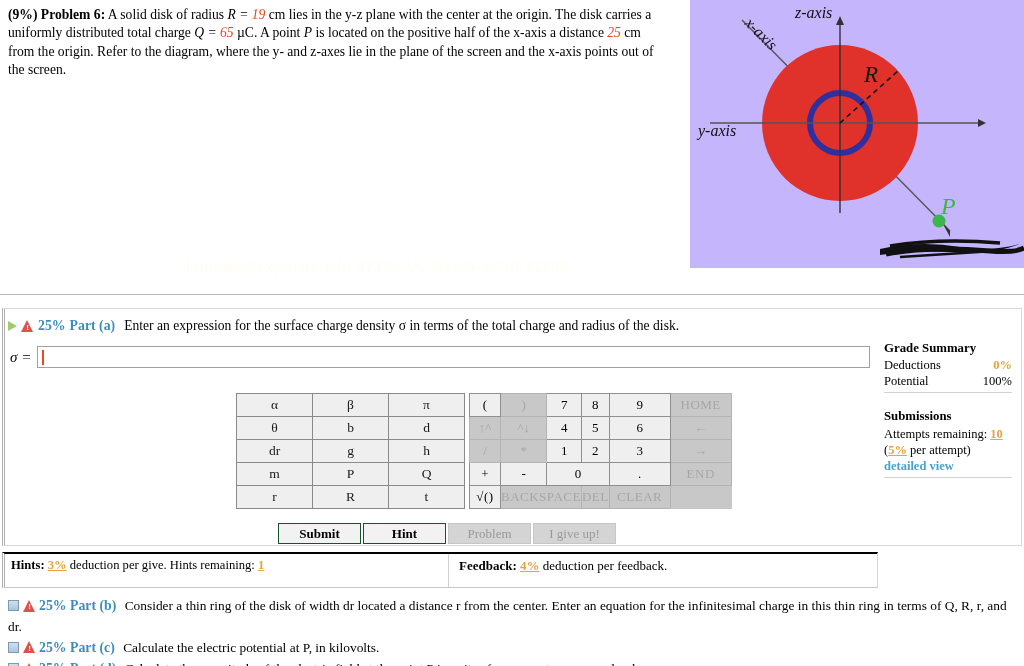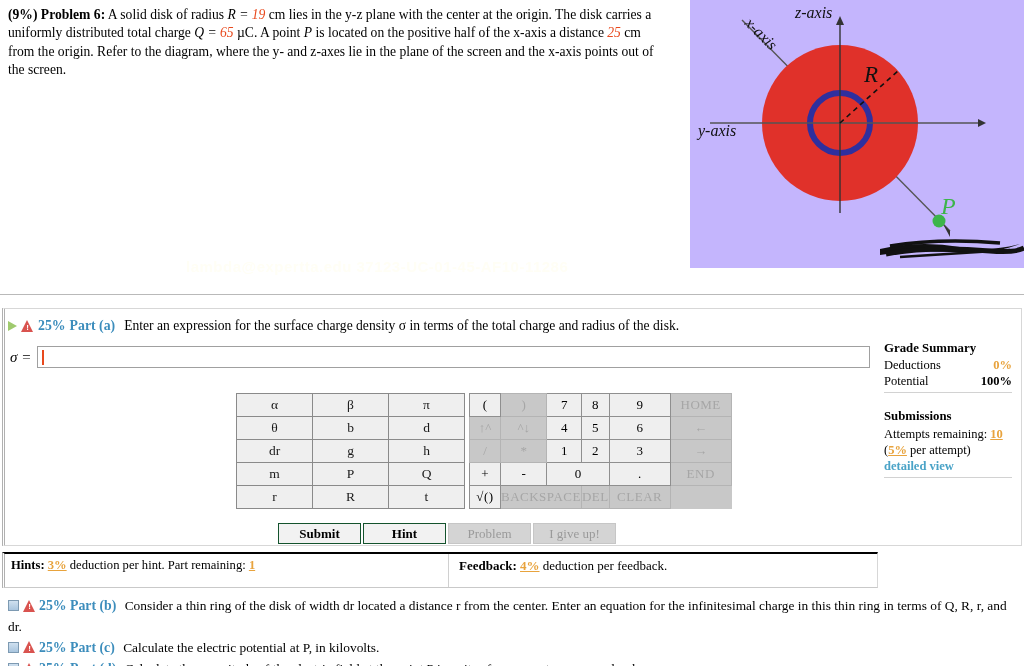--- a/index.html
+++ b/index.html
@@ -230,21 +230,21 @@
   #grade-summary h4 {
     margin: 0 0 1px 0;
     font-size: 12.8px;
     font-weight: bold;
   }
   .gs-row {
     display: flex;
     justify-content: space-between;
   }
   .gs-val-orange { color: #e8a33d; font-weight: bold; }
-  .gs-val-black { font-weight: bold; }
+  .gs-val-black { font-weight: normal; }
   .gs-sep { border-top: 1px solid #d2d2d2; margin: 3px 0 5px 0; }
   .gs-link { color: #4aa3c7; font-weight: bold; }
   .orange-u { color: #e8a33d; font-weight: bold; text-decoration: underline; }
   .gs-spacer { height: 10px; }
 
   
   #hf-bar {
     position: absolute;
     left: 2px; top: 552px;
     width: 876px; height: 36px;
@@ -466,21 +466,21 @@
     <div>
       <span>Attempts remaining:</span>
       <span class="orange-u">10</span>
     </div>
     <div><span>(</span><span class="orange-u">5%</span><span> per attempt)</span></div>
     <div class="gs-link">detailed view</div>
     <div class="gs-sep"></div>
   </div>
 
   <div id="hf-bar">
-    <div id="hints-cell"><span class="bold">Hints:</span> <span class="orange-u">3%</span> <span>deduction per hint. Part remaining:</span> <span class="orange-u">1</span></div>
+    <div id="hints-cell"><span class="bold">Hints:</span> <span class="orange-u">3%</span> <span>deduction per give. Hints remaining:</span> <span class="orange-u">1</span></div>
     <div id="feedback-cell"><span class="bold">Feedback:</span> <span class="orange-u">4%</span> <span>deduction per feedback.</span></div>
   </div>
 
   <div id="other-parts">
     <div class="part-row">
       <span class="part-icons">
           <span class="icon-square"></span>
           <span class="icon-warn"></span>
         </span><span class="part-pct">25%</span> <span class="part-title">Part (b)</span> <span class="part-text">Consider a thin ring of the disk of width dr located a distance r from the center. Enter an equation for the infinitesimal charge in this thin ring in terms of Q, R, r, and dr.</span>
     </div>

